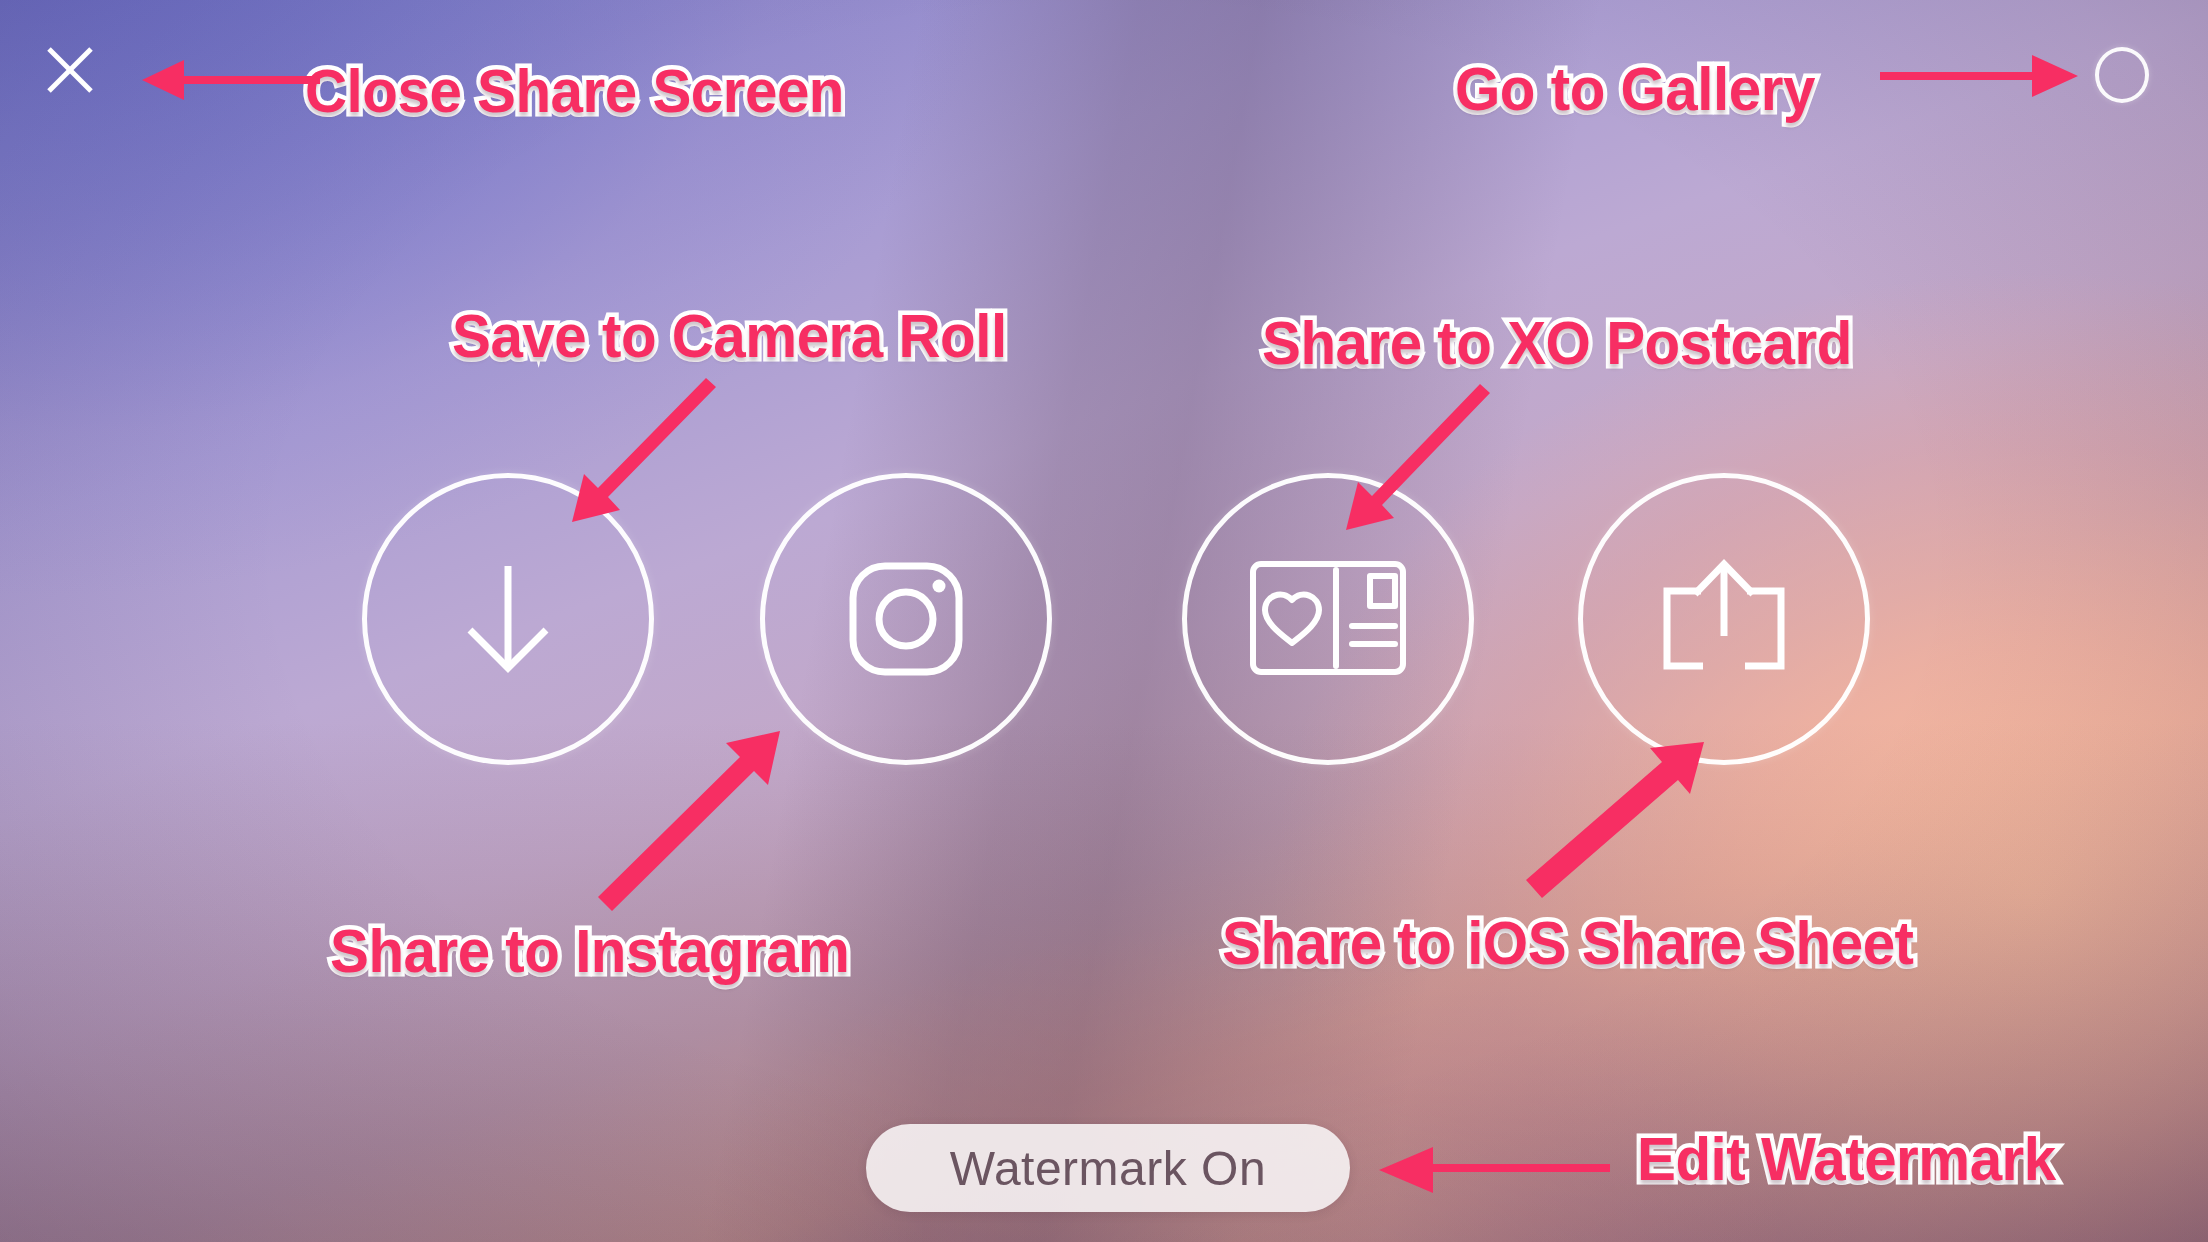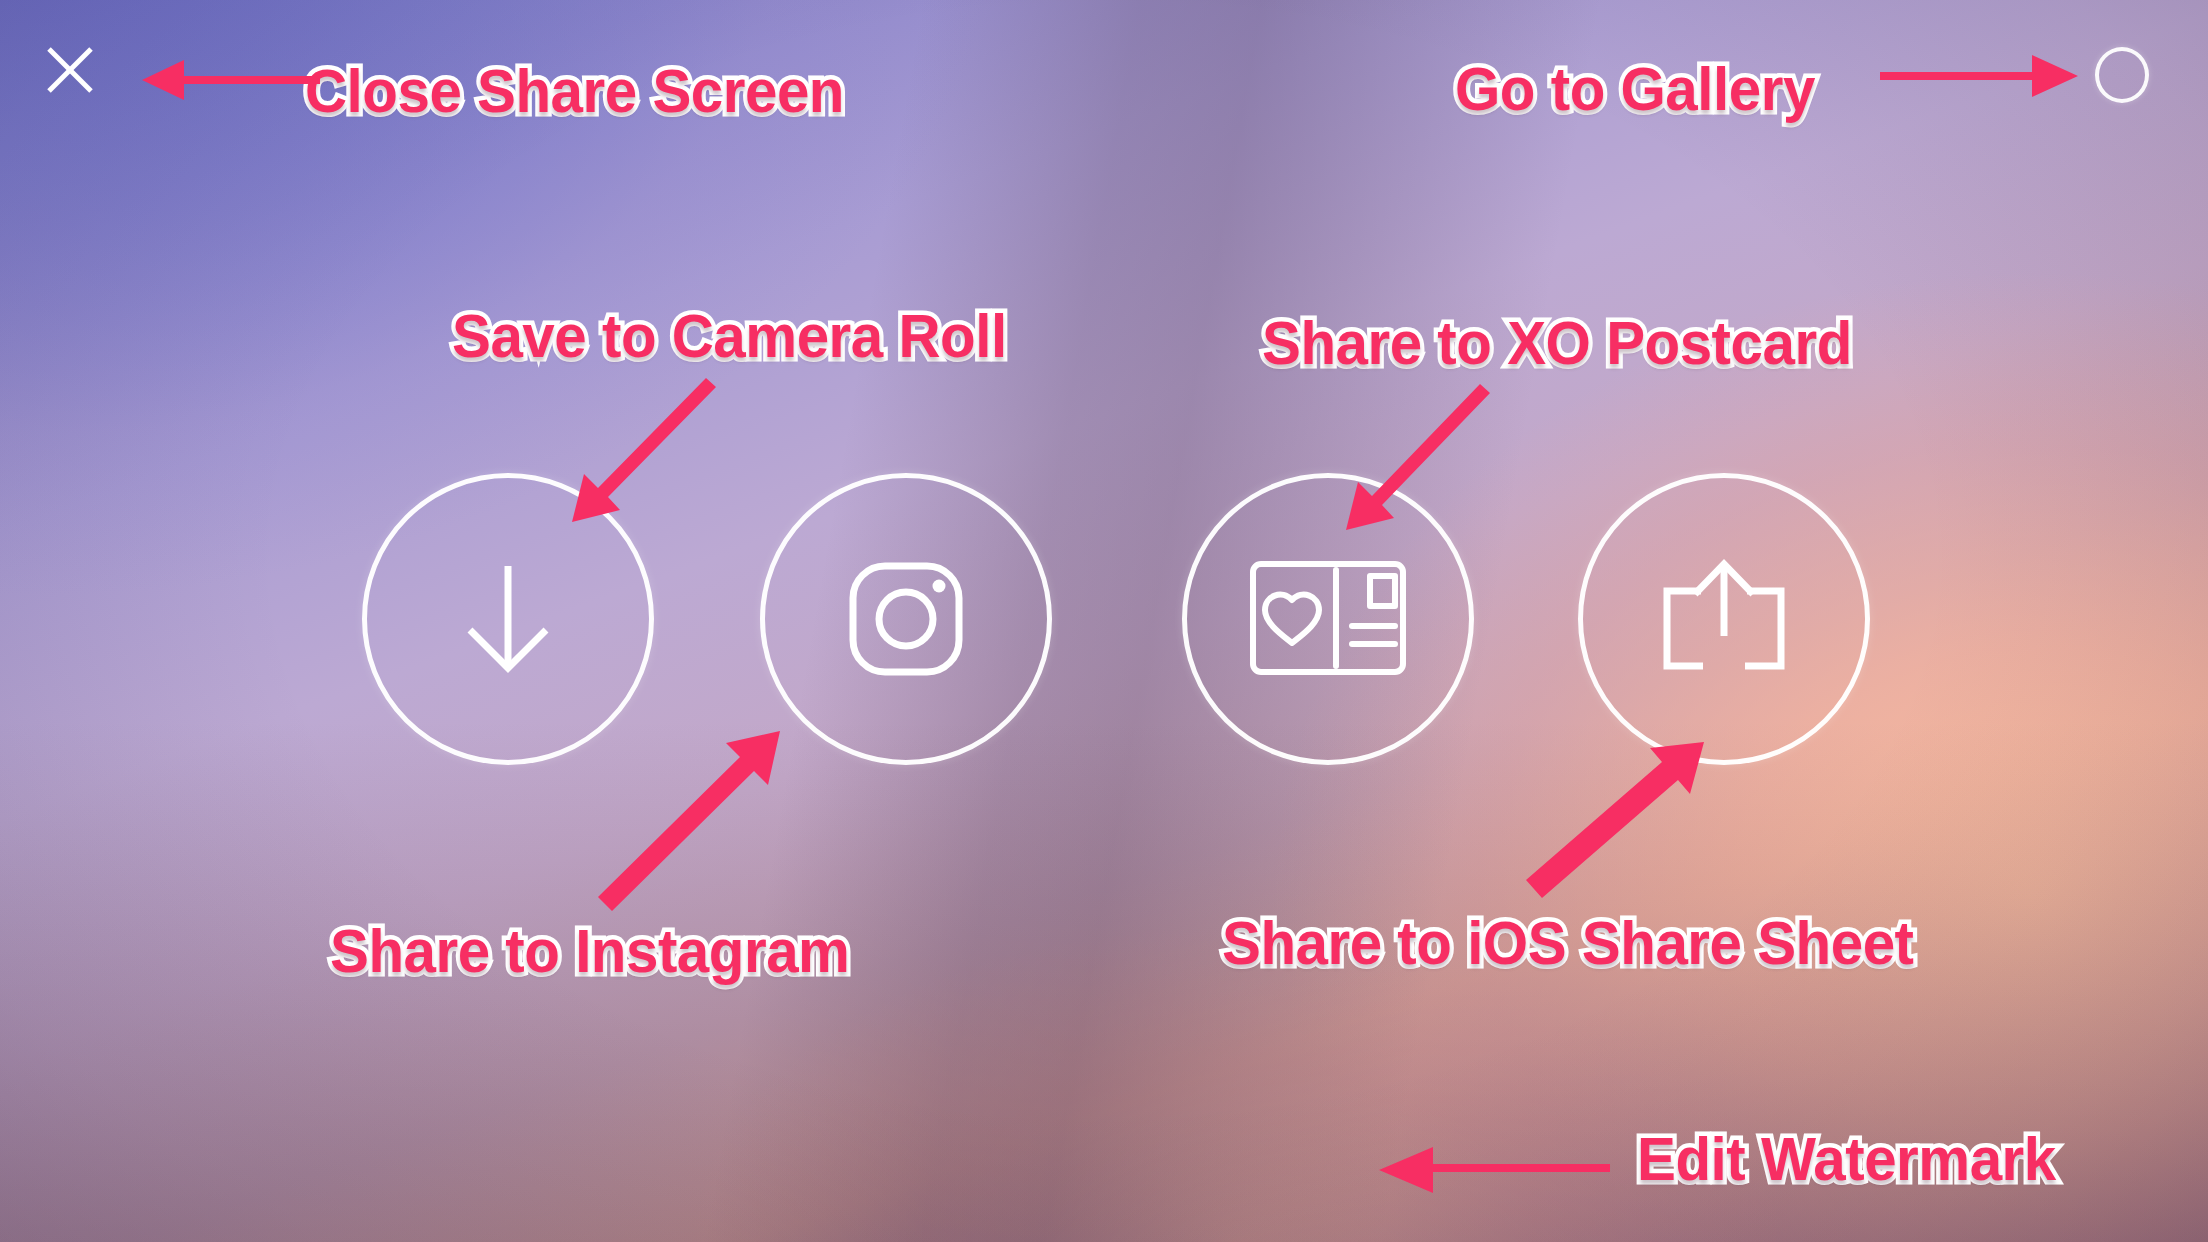--- a/index.html
+++ b/index.html
@@ -230,20 +230,23 @@
         <g fill="none" stroke="#ffffff" stroke-width="7" stroke-linecap="butt" stroke-linejoin="miter">
           <polyline points="54,122 18,122 18,47 52,47"></polyline>
           <polyline points="98,47 132,47 132,122 96,122"></polyline>
           <line x1="75" y1="20" x2="75" y2="92"></line>
           <polyline points="46,50 75,20 104,50"></polyline>
         </g>
       </svg>
     </div>
   </div>
 
+  <div class="watermark-pill">
+    <span>Watermark On</span>
+  </div>
 
   <div class="anno-label" style="left:305px; top:60px;">Close Share Screen</div>
   <div class="anno-arrow" style="left:140px; top:48px; width:180px; height:60px;">
     <svg width="180" height="60" viewBox="0 0 180 60">
       <path d="M180 28 L44 28 L44 12 L2 32 L44 52 L44 36 L180 36 Z" fill="#f72e63"></path>
     </svg>
   </div>
 
   <div class="anno-label" style="left:1455px; top:58px;">Go to Gallery</div>
   <div class="anno-arrow" style="left:1880px; top:46px; width:200px; height:60px;">

